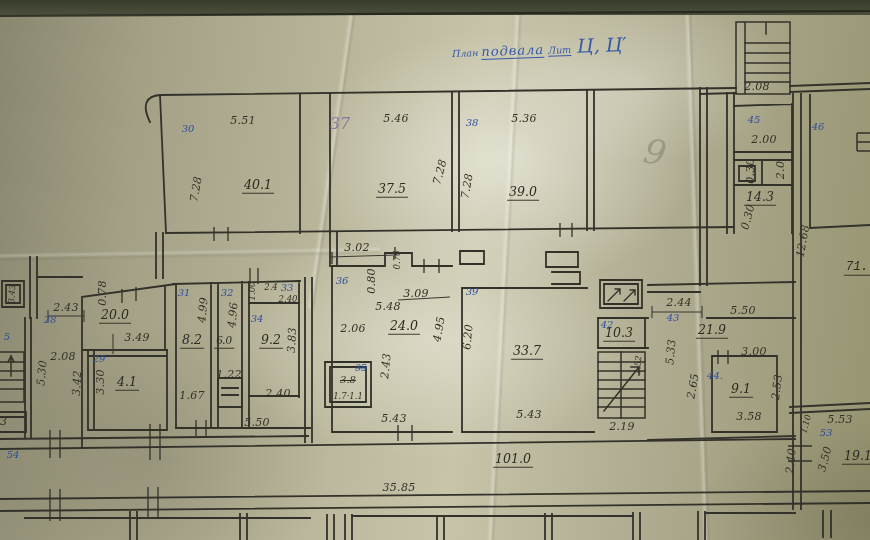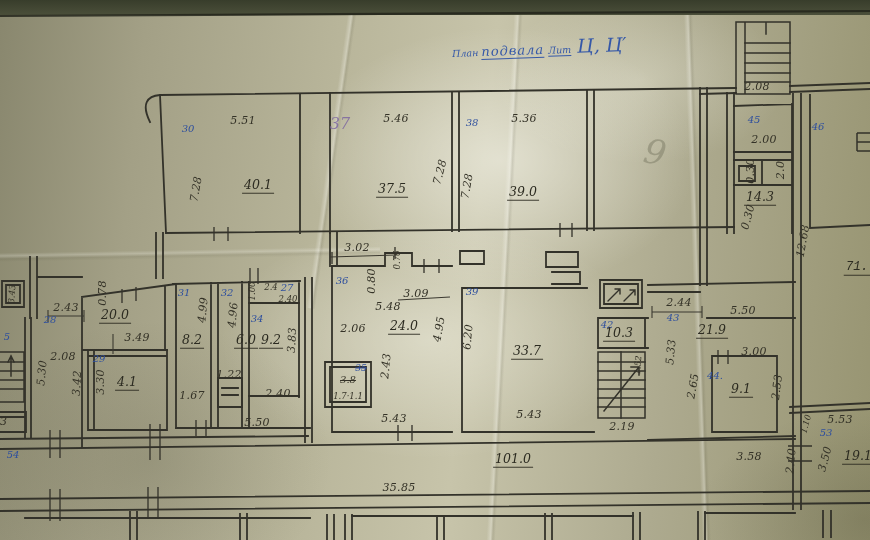--- a/index.html
+++ b/index.html
@@ -160,21 +160,21 @@
 
   <div id="labels">
       <div class="lbl room" style="left: 188px; top: 129px; transform: translate(-50%, -50%) rotate(0deg);">30</div>
       <div class="lbl roomf" style="left: 340px; top: 124px; transform: translate(-50%, -50%) rotate(0deg);">37</div>
       <div class="lbl room" style="left: 472px; top: 123px; transform: translate(-50%, -50%) rotate(0deg);">38</div>
       <div class="lbl room" style="left: 754px; top: 120px; transform: translate(-50%, -50%) rotate(0deg);">45</div>
       <div class="lbl room" style="left: 818px; top: 127px; transform: translate(-50%, -50%) rotate(0deg);">46</div>
       <div class="lbl room" style="left: 342px; top: 281px; transform: translate(-50%, -50%) rotate(0deg);">36</div>
       <div class="lbl room" style="left: 184px; top: 293px; transform: translate(-50%, -50%) rotate(0deg);">31</div>
       <div class="lbl room" style="left: 227px; top: 293px; transform: translate(-50%, -50%) rotate(0deg);">32</div>
-      <div class="lbl room" style="left: 287px; top: 288px; transform: translate(-50%, -50%) rotate(0deg);">27</div>
+      <div class="lbl room" style="left: 287px; top: 288px; transform: translate(-50%, -50%) rotate(0deg);">33</div>
       <div class="lbl room" style="left: 257px; top: 319px; transform: translate(-50%, -50%) rotate(0deg);">34</div>
       <div class="lbl room" style="left: 472px; top: 292px; transform: translate(-50%, -50%) rotate(0deg);">39</div>
       <div class="lbl room" style="left: 99px; top: 359px; transform: translate(-50%, -50%) rotate(0deg);">29</div>
       <div class="lbl room" style="left: 607px; top: 325px; transform: translate(-50%, -50%) rotate(0deg);">42</div>
       <div class="lbl room" style="left: 673px; top: 318px; transform: translate(-50%, -50%) rotate(0deg);">43</div>
       <div class="lbl room" style="left: 715px; top: 376px; transform: translate(-50%, -50%) rotate(0deg);">44.</div>
       <div class="lbl room" style="left: 826px; top: 433px; transform: translate(-50%, -50%) rotate(0deg);">53</div>
       <div class="lbl room" style="left: 13px; top: 455px; transform: translate(-50%, -50%) rotate(0deg);">54</div>
       <div class="lbl room" style="left: 7px; top: 337px; transform: translate(-50%, -50%) rotate(0deg);">5</div>
       <div class="lbl strikeblue" style="left: 361px; top: 368px; transform: translate(-50%, -50%) rotate(0deg);">35</div>
@@ -206,21 +206,21 @@
       <div class="lbl dim" style="left: 100px; top: 382px; transform: translate(-50%, -50%) rotate(-90deg);">3.30</div>
       <div class="lbl area" style="left: 127px; top: 383px; transform: translate(-50%, -50%) rotate(0deg);">4.1</div>
       <div class="lbl small" style="left: 12px; top: 294px; transform: translate(-50%, -50%) rotate(-85deg);">3.43</div>
       <div class="lbl dim" style="left: 0; top: 421px; transform: translate(-50%, -50%) rotate(0deg);">03</div>
       <div class="lbl dim" style="left: 203px; top: 310px; transform: translate(-50%, -50%) rotate(-85deg);">4.99</div>
       <div class="lbl dim" style="left: 233px; top: 315px; transform: translate(-50%, -50%) rotate(-85deg);">4.96</div>
       <div class="lbl small" style="left: 252px; top: 291px; transform: translate(-50%, -50%) rotate(-90deg);">1.00</div>
       <div class="lbl small" style="left: 271px; top: 287px; transform: translate(-50%, -50%) rotate(0deg);">2.4</div>
       <div class="lbl small" style="left: 288px; top: 299px; transform: translate(-50%, -50%) rotate(0deg);">2.40</div>
       <div class="lbl area" style="left: 192px; top: 341px; transform: translate(-50%, -50%) rotate(0deg);">8.2</div>
-      <div class="lbl area" style="left: 246px; top: 341px; transform: translate(-50%, -50%) rotate(0deg);">6.0</div>
+      <div class="lbl area" style="left: 224px; top: 341px; transform: translate(-50%, -50%) rotate(0deg); font-family: Liberation Serif, serif;">6.0</div>
       <div class="lbl area" style="left: 271px; top: 341px; transform: translate(-50%, -50%) rotate(0deg);">9.2</div>
       <div class="lbl dim" style="left: 292px; top: 340px; transform: translate(-50%, -50%) rotate(-87deg);">3.83</div>
       <div class="lbl dim" style="left: 192px; top: 395px; transform: translate(-50%, -50%) rotate(0deg);">1.67</div>
       <div class="lbl dim" style="left: 229px; top: 374px; transform: translate(-50%, -50%) rotate(0deg);">1.22</div>
       <div class="lbl dim" style="left: 278px; top: 393px; transform: translate(-50%, -50%) rotate(0deg);">2.40</div>
       <div class="lbl dim" style="left: 257px; top: 422px; transform: translate(-50%, -50%) rotate(0deg);">5.50</div>
       <div class="lbl dim" style="left: 357px; top: 247px; transform: translate(-50%, -50%) rotate(0deg);">3.02</div>
       <div class="lbl small" style="left: 397px; top: 260px; transform: translate(-50%, -50%) rotate(-90deg);">0.76</div>
       <div class="lbl dim" style="left: 371px; top: 281px; transform: translate(-50%, -50%) rotate(-90deg);">0.80</div>
       <div class="lbl dim" style="left: 416px; top: 293px; transform: translate(-50%, -50%) rotate(0deg);">3.09</div>
@@ -239,21 +239,21 @@
       <div class="lbl dim" style="left: 399px; top: 487px; transform: translate(-50%, -50%) rotate(0deg);">35.85</div>
       <div class="lbl dim" style="left: 679px; top: 302px; transform: translate(-50%, -50%) rotate(0deg);">2.44</div>
       <div class="lbl area" style="left: 619px; top: 334px; transform: translate(-50%, -50%) rotate(0deg);">10.3</div>
       <div class="lbl dim" style="left: 671px; top: 352px; transform: translate(-50%, -50%) rotate(-85deg);">5.33</div>
       <div class="lbl small" style="left: 638px; top: 365px; transform: translate(-50%, -50%) rotate(-85deg);">1.52</div>
       <div class="lbl dim" style="left: 622px; top: 426px; transform: translate(-50%, -50%) rotate(0deg);">2.19</div>
       <div class="lbl area" style="left: 712px; top: 331px; transform: translate(-50%, -50%) rotate(0deg);">21.9</div>
       <div class="lbl dim" style="left: 743px; top: 310px; transform: translate(-50%, -50%) rotate(0deg);">5.50</div>
       <div class="lbl dim" style="left: 754px; top: 351px; transform: translate(-50%, -50%) rotate(0deg);">3.00</div>
       <div class="lbl area" style="left: 741px; top: 390px; transform: translate(-50%, -50%) rotate(0deg);">9.1</div>
-      <div class="lbl dim" style="left: 749px; top: 416px; transform: translate(-50%, -50%) rotate(0deg); margin-top: 40px;">3.58</div>
+      <div class="lbl dim" style="left: 749px; top: 416px; transform: translate(-50%, -50%) rotate(0deg);">3.58</div>
       <div class="lbl dim" style="left: 777px; top: 387px; transform: translate(-50%, -50%) rotate(-83deg);">2.53</div>
       <div class="lbl dim" style="left: 693px; top: 386px; transform: translate(-50%, -50%) rotate(-80deg);">2.65</div>
       <div class="lbl small" style="left: 806px; top: 424px; transform: translate(-50%, -50%) rotate(-75deg);">1.10</div>
       <div class="lbl dim" style="left: 840px; top: 419px; transform: translate(-50%, -50%) rotate(0deg);">5.53</div>
       <div class="lbl dim" style="left: 825px; top: 459px; transform: translate(-50%, -50%) rotate(-75deg);">3.50</div>
       <div class="lbl dim" style="left: 791px; top: 461px; transform: translate(-50%, -50%) rotate(-85deg);">2.40</div>
       <div class="lbl area" style="left: 858px; top: 457px; transform: translate(-50%, -50%) rotate(0deg);">19.1</div>
       <div class="lbl pencil" style="left: 655px; top: 152px; transform: translate(-50%, -50%) rotate(12deg);">9</div>
     </div>
 </div>

